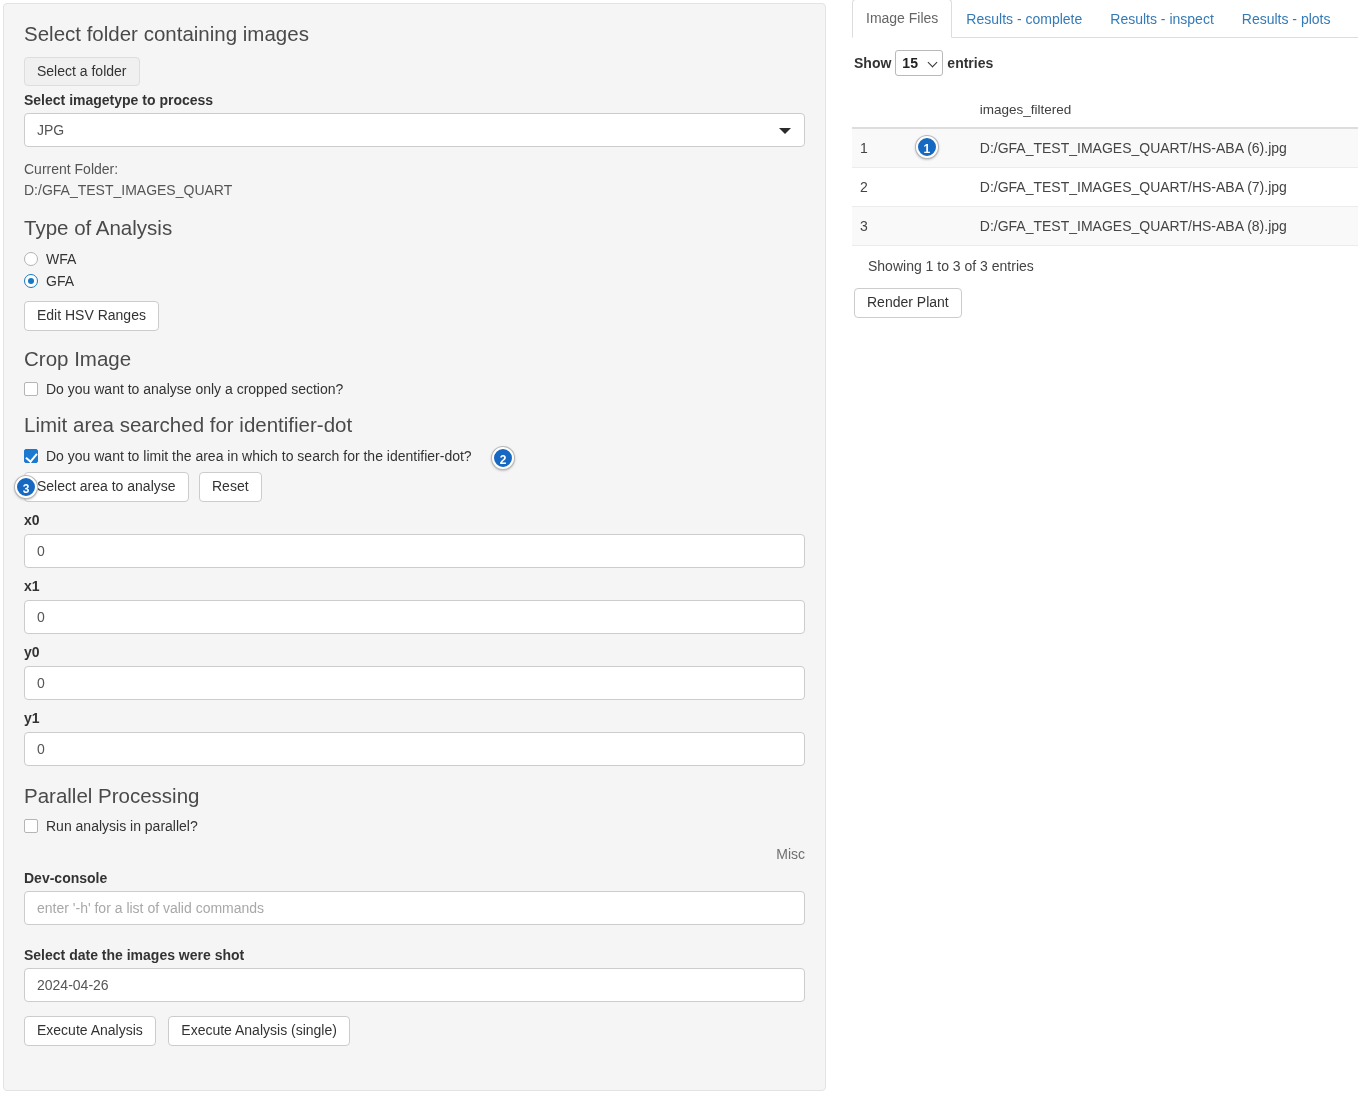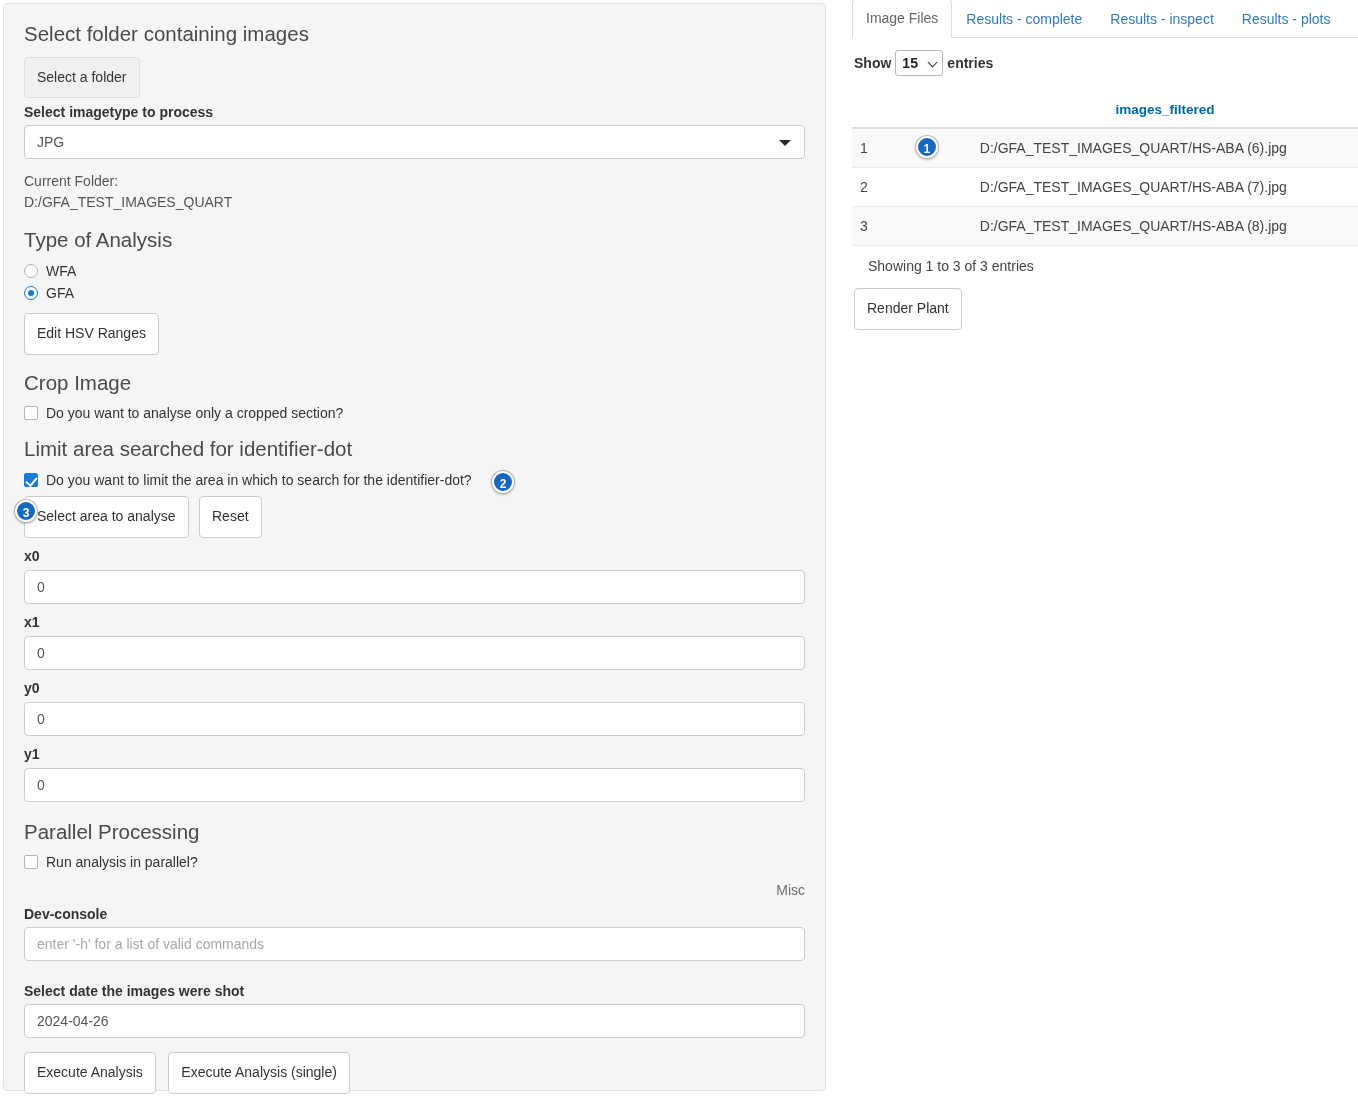--- a/index.html
+++ b/index.html
@@ -31,21 +31,21 @@
     color: #4a4a4a;
     margin: 0 0 10px 0;
     line-height: 1.2;
   }
   h3.sec.tight { margin-top: 16px; }
 
   .btn {
     display: inline-block;
     font-size: 14px;
     line-height: 1.42;
-    padding: 10px 12px;
+    padding: 4px 12px;
     border: 1px solid #cccccc;
     border-radius: 4px;
     background: #ffffff;
     color: #333333;
     cursor: pointer;
     font-family: "Liberation Sans", sans-serif;
     vertical-align: middle;
   }
   .btn.gray { background: #f0f0f0; border-color: #dddddd; }
 
@@ -214,23 +214,23 @@
     pointer-events: none;
   }
 
   table.files {
     width: 100%;
     border-collapse: collapse;
     margin-top: 18px;
     font-size: 14px;
   }
   table.files th {
-    font-weight: bold;
-    color: #0369a1;
-    text-align: center;
+    font-weight: normal;
+    color: #404040;
+    text-align: left;
     padding: 8px 8px 10px 8px;
     border-bottom: 2px solid #dddddd;
     font-size: 13.5px;
   }
   table.files th.idx { width: 22px; }
   table.files th.mid { width: 96px; }
   table.files td {
     padding: 11px 8px;
     color: #444444;
     border-bottom: 1px solid #ececec;

